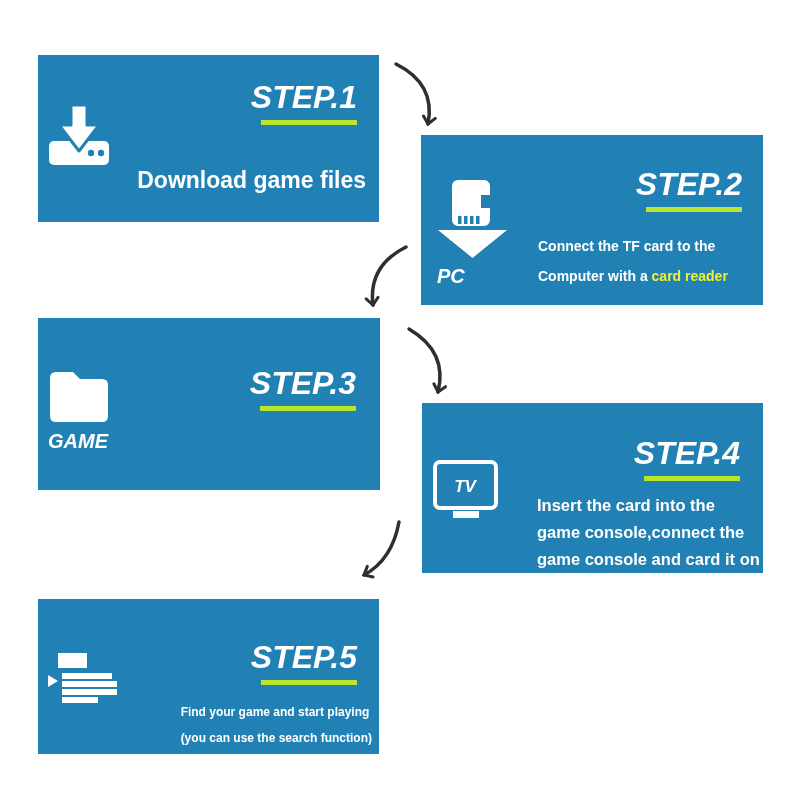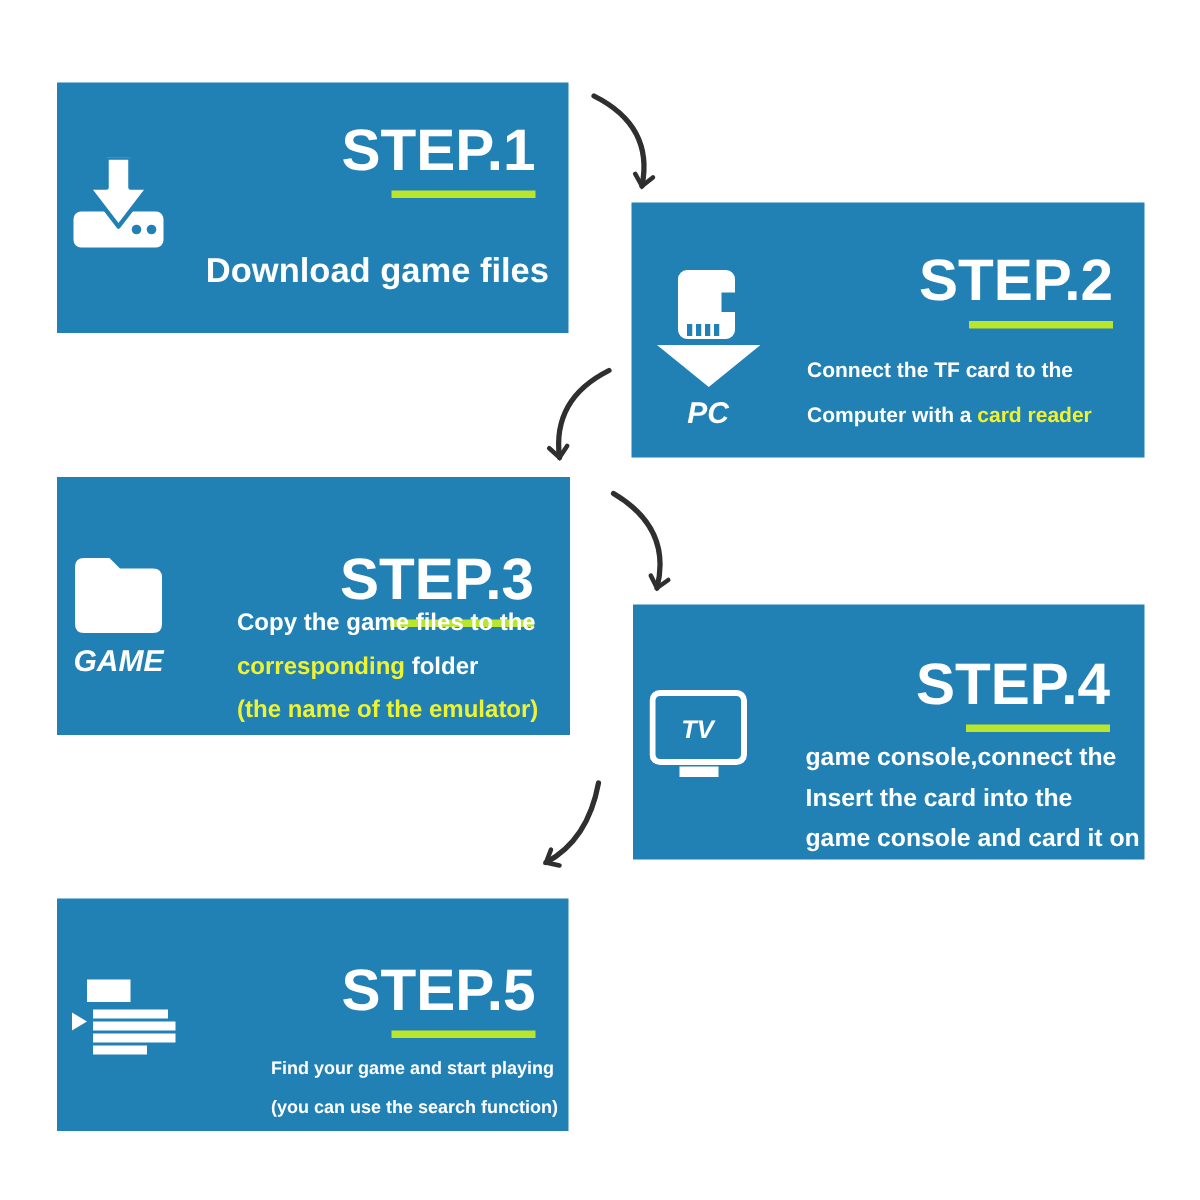--- a/index.html
+++ b/index.html
@@ -15,21 +15,21 @@
     font-family:"Liberation Sans", sans-serif;
   }
   .step-box{position:absolute;background:var(--box-blue);color:var(--text-white);}
   #box1{left:38px;top:55px;width:341px;height:167px;}
   #box2{left:421px;top:135px;width:342px;height:170px;}
   #box3{left:38px;top:318px;width:342px;height:172px;}
   #box4{left:422px;top:403px;width:341px;height:170px;}
   #box5{left:38px;top:599px;width:341px;height:155px;}
 
   .title-wrap{position:absolute;text-align:center;}
-  .step-title{color:#fff;font-weight:bold;font-size:39px;line-height:1;letter-spacing:0;}
+  .step-title{color:#fff;font-weight:bold;font-size:32px;line-height:1;letter-spacing:0;font-style:italic;}
   .underline{height:5px;width:96px;margin:7px 0 0 auto;background:var(--underline-lime);}
   #box1 .title-wrap{top:26px;right:22px;}
   #box2 .title-wrap{top:33px;right:21px;}
   #box3 .title-wrap{top:36px;right:24px;margin-top:13px;}
   #box4 .title-wrap{top:34px;right:23px;}
   #box5 .title-wrap{top:42px;right:22px;}
 
   .body{position:absolute;font-weight:bold;color:#fff;white-space:nowrap;}
   #box1 .body{top:112px;right:13px;font-size:23px;text-align:center;}
   #box2 .body{top:96px;left:117px;font-size:14px;line-height:30px;}
@@ -38,21 +38,21 @@
   #box5 .body{top:100px;right:7px;font-size:12px;line-height:26px;text-align:left;}
   .yellow{color:var(--highlight-yellow);}
 
   .icon{position:absolute;}
   #box1 .icon{left:9px;top:50px;}
   #box2 .icon{left:17px;top:45px;}
   #box3 .icon{left:10px;top:48px;}
   #box4 .icon{left:11px;top:57px;}
   #box5 .icon{left:10px;top:52px;}
   .icon-caption{
-    position:absolute;color:#fff;font-weight:bold;font-style:italic;text-align:center;
+    position:absolute;color:#fff;font-weight:bold;font-style:italic;
   }
   #box2 .icon-caption{left:16px;width:70px;top:130px;font-size:20px;}
   #box3 .icon-caption{left:10px;width:62px;top:112px;font-size:20px;}
 
   .arrows{position:absolute;left:0;top:0;pointer-events:none;}
   .arrow-stroke{stroke:var(--arrow-dark);}
 </style>
 </head>
 <body>
 
@@ -96,40 +96,35 @@
 
   <div class="step-box" id="box3">
     <svg class="icon" width="62" height="60" viewBox="0 0 62 60">
       <path d="M2,12 q0,-6 6,-6 h17 l7,7 h22 q6,0 6,6 v31 q0,6 -6,6 h-46 q-6,0 -6,-6 z" fill="#fff"></path>
     </svg>
     <div class="icon-caption">GAME</div>
     <div class="title-wrap">
       <div class="step-title">STEP.3</div>
       <div class="underline"></div>
     </div>
-    <div class="body">
-      <div>Copy the game files to the</div>
-      <div><span class="yellow">corresponding</span> <span>folder</span></div>
-      <div class="yellow">(the name of the emulator)</div>
-    </div>
   </div>
 
   <div class="step-box" id="box4">
     <svg class="icon" width="66" height="62" viewBox="0 0 66 62">
       <rect x="2" y="2" width="61" height="46" rx="5" fill="none" stroke="#fff" stroke-width="4"></rect>
       <rect x="20" y="51" width="26" height="7" fill="#fff"></rect>
       <text x="32" y="32" text-anchor="middle" fill="#fff" font-size="17" font-weight="bold" font-style="italic" font-family="Liberation Sans, sans-serif">TV</text>
     </svg>
     <div class="title-wrap">
       <div class="step-title">STEP.4</div>
       <div class="underline"></div>
     </div>
     <div class="body">
+      <div>Insert the card into the</div>
       <div>game console,connect the</div>
-      <div>Insert the card into the</div>
       <div>game console and card it on</div>
     </div>
 
   </div>
 
   <div class="step-box" id="box5">
     <svg class="icon" width="80" height="55" viewBox="0 0 80 55">
       <rect x="10" y="2" width="29" height="15" fill="#fff"></rect>
       <rect x="14" y="22" width="50" height="6" fill="#fff"></rect>
       <rect x="14" y="30" width="55" height="6" fill="#fff"></rect>

